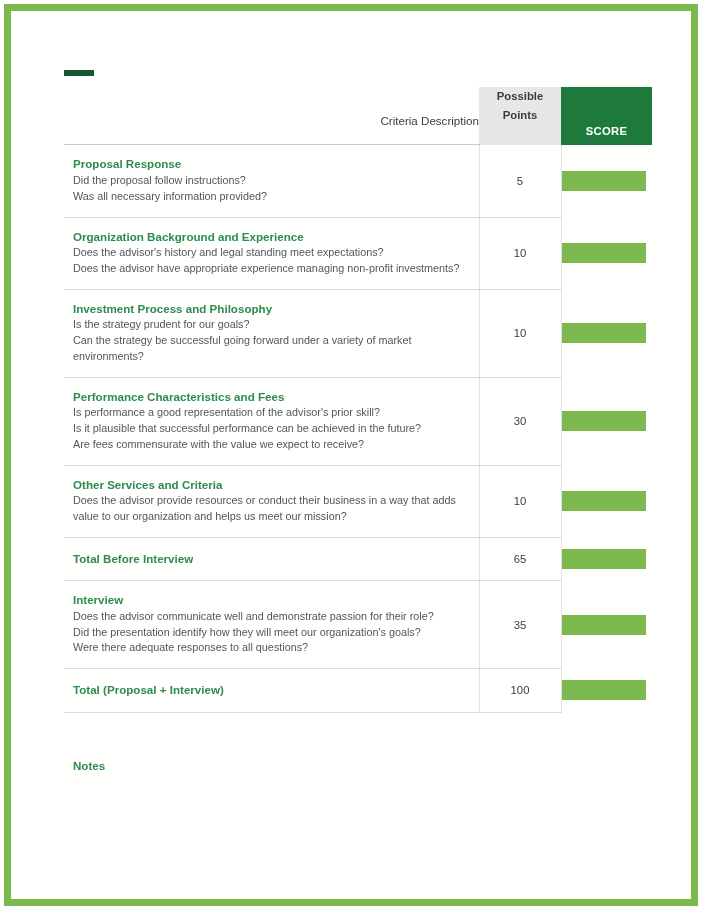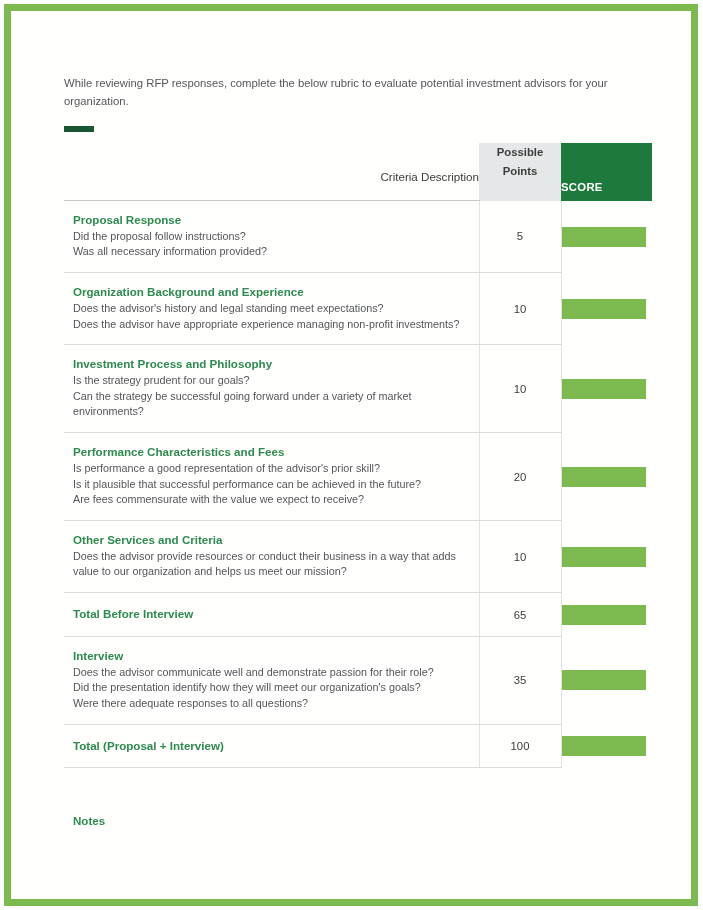--- a/index.html
+++ b/index.html
@@ -112,21 +112,21 @@
     color: #3c3c3c;
     font-weight: 700;
     line-height: 1.68;
     padding: 0 6px 20px 6px;
     vertical-align: middle;
   }
 
   th.th-score {
     background: #1d7a3c;
     height: 56px;
-    text-align: left;
+    text-align: center;
     font-size: 11.3px;
     color: #ffffff;
     font-weight: 700;
     letter-spacing: 0.3px;
     padding: 16px 0 8px 0;
     vertical-align: bottom;
   }
 
   
   tbody td {
@@ -186,21 +186,20 @@
   }
 </style>
 </head>
 <body>
 
 <div id="page">
   <div id="frame">
     <div id="sheet">
 
       <div id="header">
-        <p id="intro">While reviewing RFP responses, complete the below rubric to evaluate potential investment advisors for your organization.</p>
         <div id="rule"></div>
       </div>
 
       <div id="table-wrap">
         <table class="scorecard">
           <colgroup>
             <col class="c-desc">
             <col class="c-points">
             <col class="c-score">
           </colgroup>
@@ -248,21 +247,21 @@
                   <div class="score-cell"></div>
                 </td>
               </tr>
               <tr>
                 <td class="td-desc">
                   <div class="crit-title">Performance Characteristics and Fees</div>
                   <div class="crit-line">Is performance a good representation of the advisor's prior skill?</div>
                   <div class="crit-line">Is it plausible that successful performance can be achieved in the future?</div>
                   <div class="crit-line">Are fees commensurate with the value we expect to receive?</div>
                 </td>
-                <td class="td-points">20</td>
+                <td class="td-points">30</td>
                 <td class="td-score">
                   <div class="score-cell"></div>
                 </td>
               </tr>
               <tr>
                 <td class="td-desc">
                   <div class="crit-title">Other Services and Criteria</div>
                   <div class="crit-line">Does the advisor provide resources or conduct their business in a way that adds value to our organization and helps us meet our mission?</div>
                 </td>
                 <td class="td-points">10</td>

